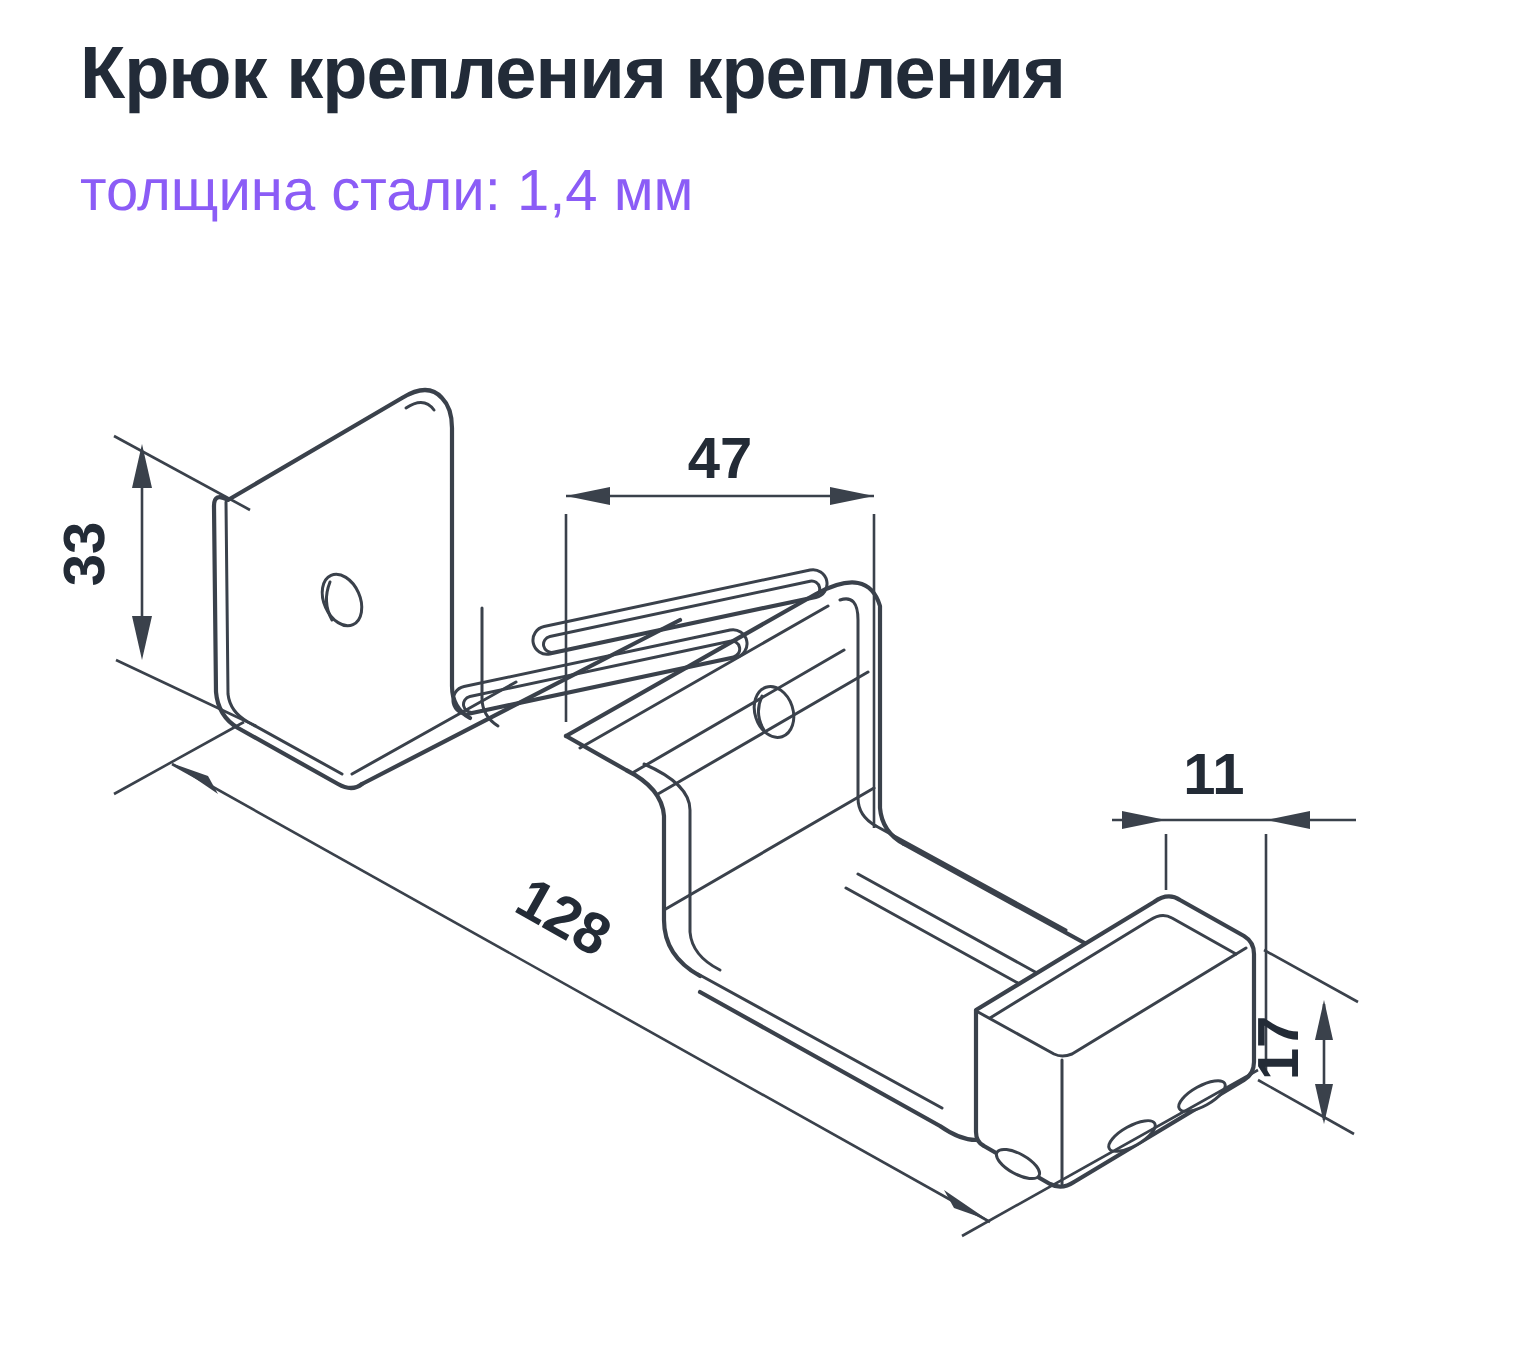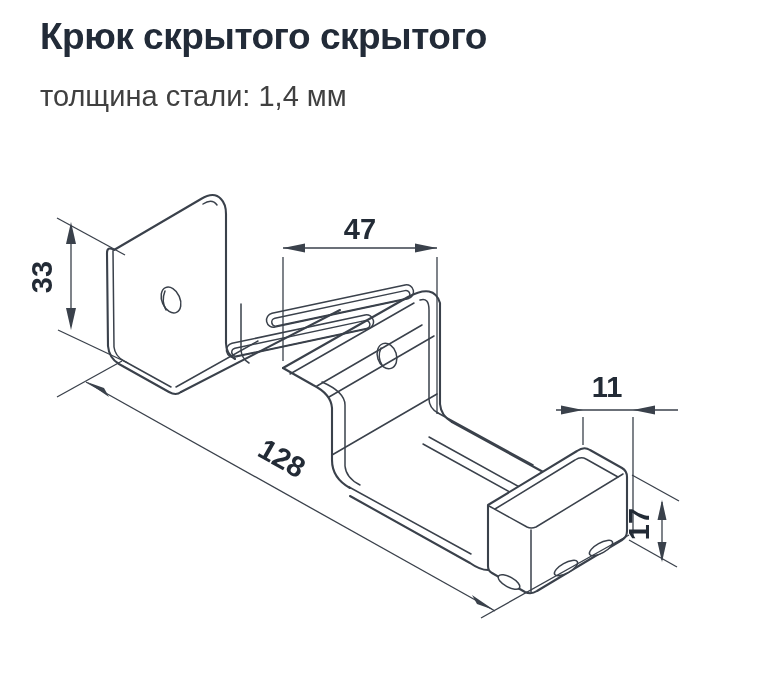--- a/index.html
+++ b/index.html
@@ -11,39 +11,39 @@
     font-family:"Liberation Sans", sans-serif;
   }
   .title{
     position:absolute;left:40px;top:16px;
     font-size:37px;font-weight:700;letter-spacing:-0.5px;
     color:#222b38;
   }
   .subtitle{
     position:absolute;left:40px;top:80px;
     font-size:29px;font-weight:400;
-    color:#404040;
+    color:#8b5cf6;
   }
   svg{position:absolute;left:0;top:0;}
   .part{stroke:#3a414b;fill:none;stroke-width:2.1;stroke-linecap:round;stroke-linejoin:round;}
   .part-thin{stroke:#3a414b;fill:none;stroke-width:1.5;stroke-linecap:round;stroke-linejoin:round;}
   .part-fill{stroke:#3a414b;fill:#ffffff;stroke-width:2.1;stroke-linejoin:round;}
   .crimp{stroke:#3a414b;fill:#ffffff;stroke-width:1.5;}
   .dim{stroke:#3a414b;fill:none;stroke-width:1.3;}
   .arrow{fill:#3a414b;stroke:none;}
   .dimtext{
     font-family:"Liberation Sans", sans-serif;
     font-size:29px;font-weight:700;fill:#232b36;
   }
 </style>
 </head>
 <body>
 
 <div class="page">
-  <div class="title">Крюк скрытого скрытого</div>
+  <div class="title">Крюк крепления крепления</div>
   <div class="subtitle">толщина стали: 1,4 мм</div>
 
   <svg width="768" height="685" viewBox="0 0 768 685">
 
     <g>
       <path class="part" d="M107 253 Q107 246 114 250 L201 199 Q214 191 221 199 Q226 204 226 214 L226 299 L226 343 Q226 354 235 359"></path>
       <path class="part-thin" d="M203 204 Q212 198 217 205"></path>
       <path class="part" d="M107 253 L108 346 Q109 358 119 364 L169 392 Q176 396 181 392"></path>
       <path class="part-thin" d="M113 251 L114 347 Q115 356 124 361 L171 387"></path>
 

